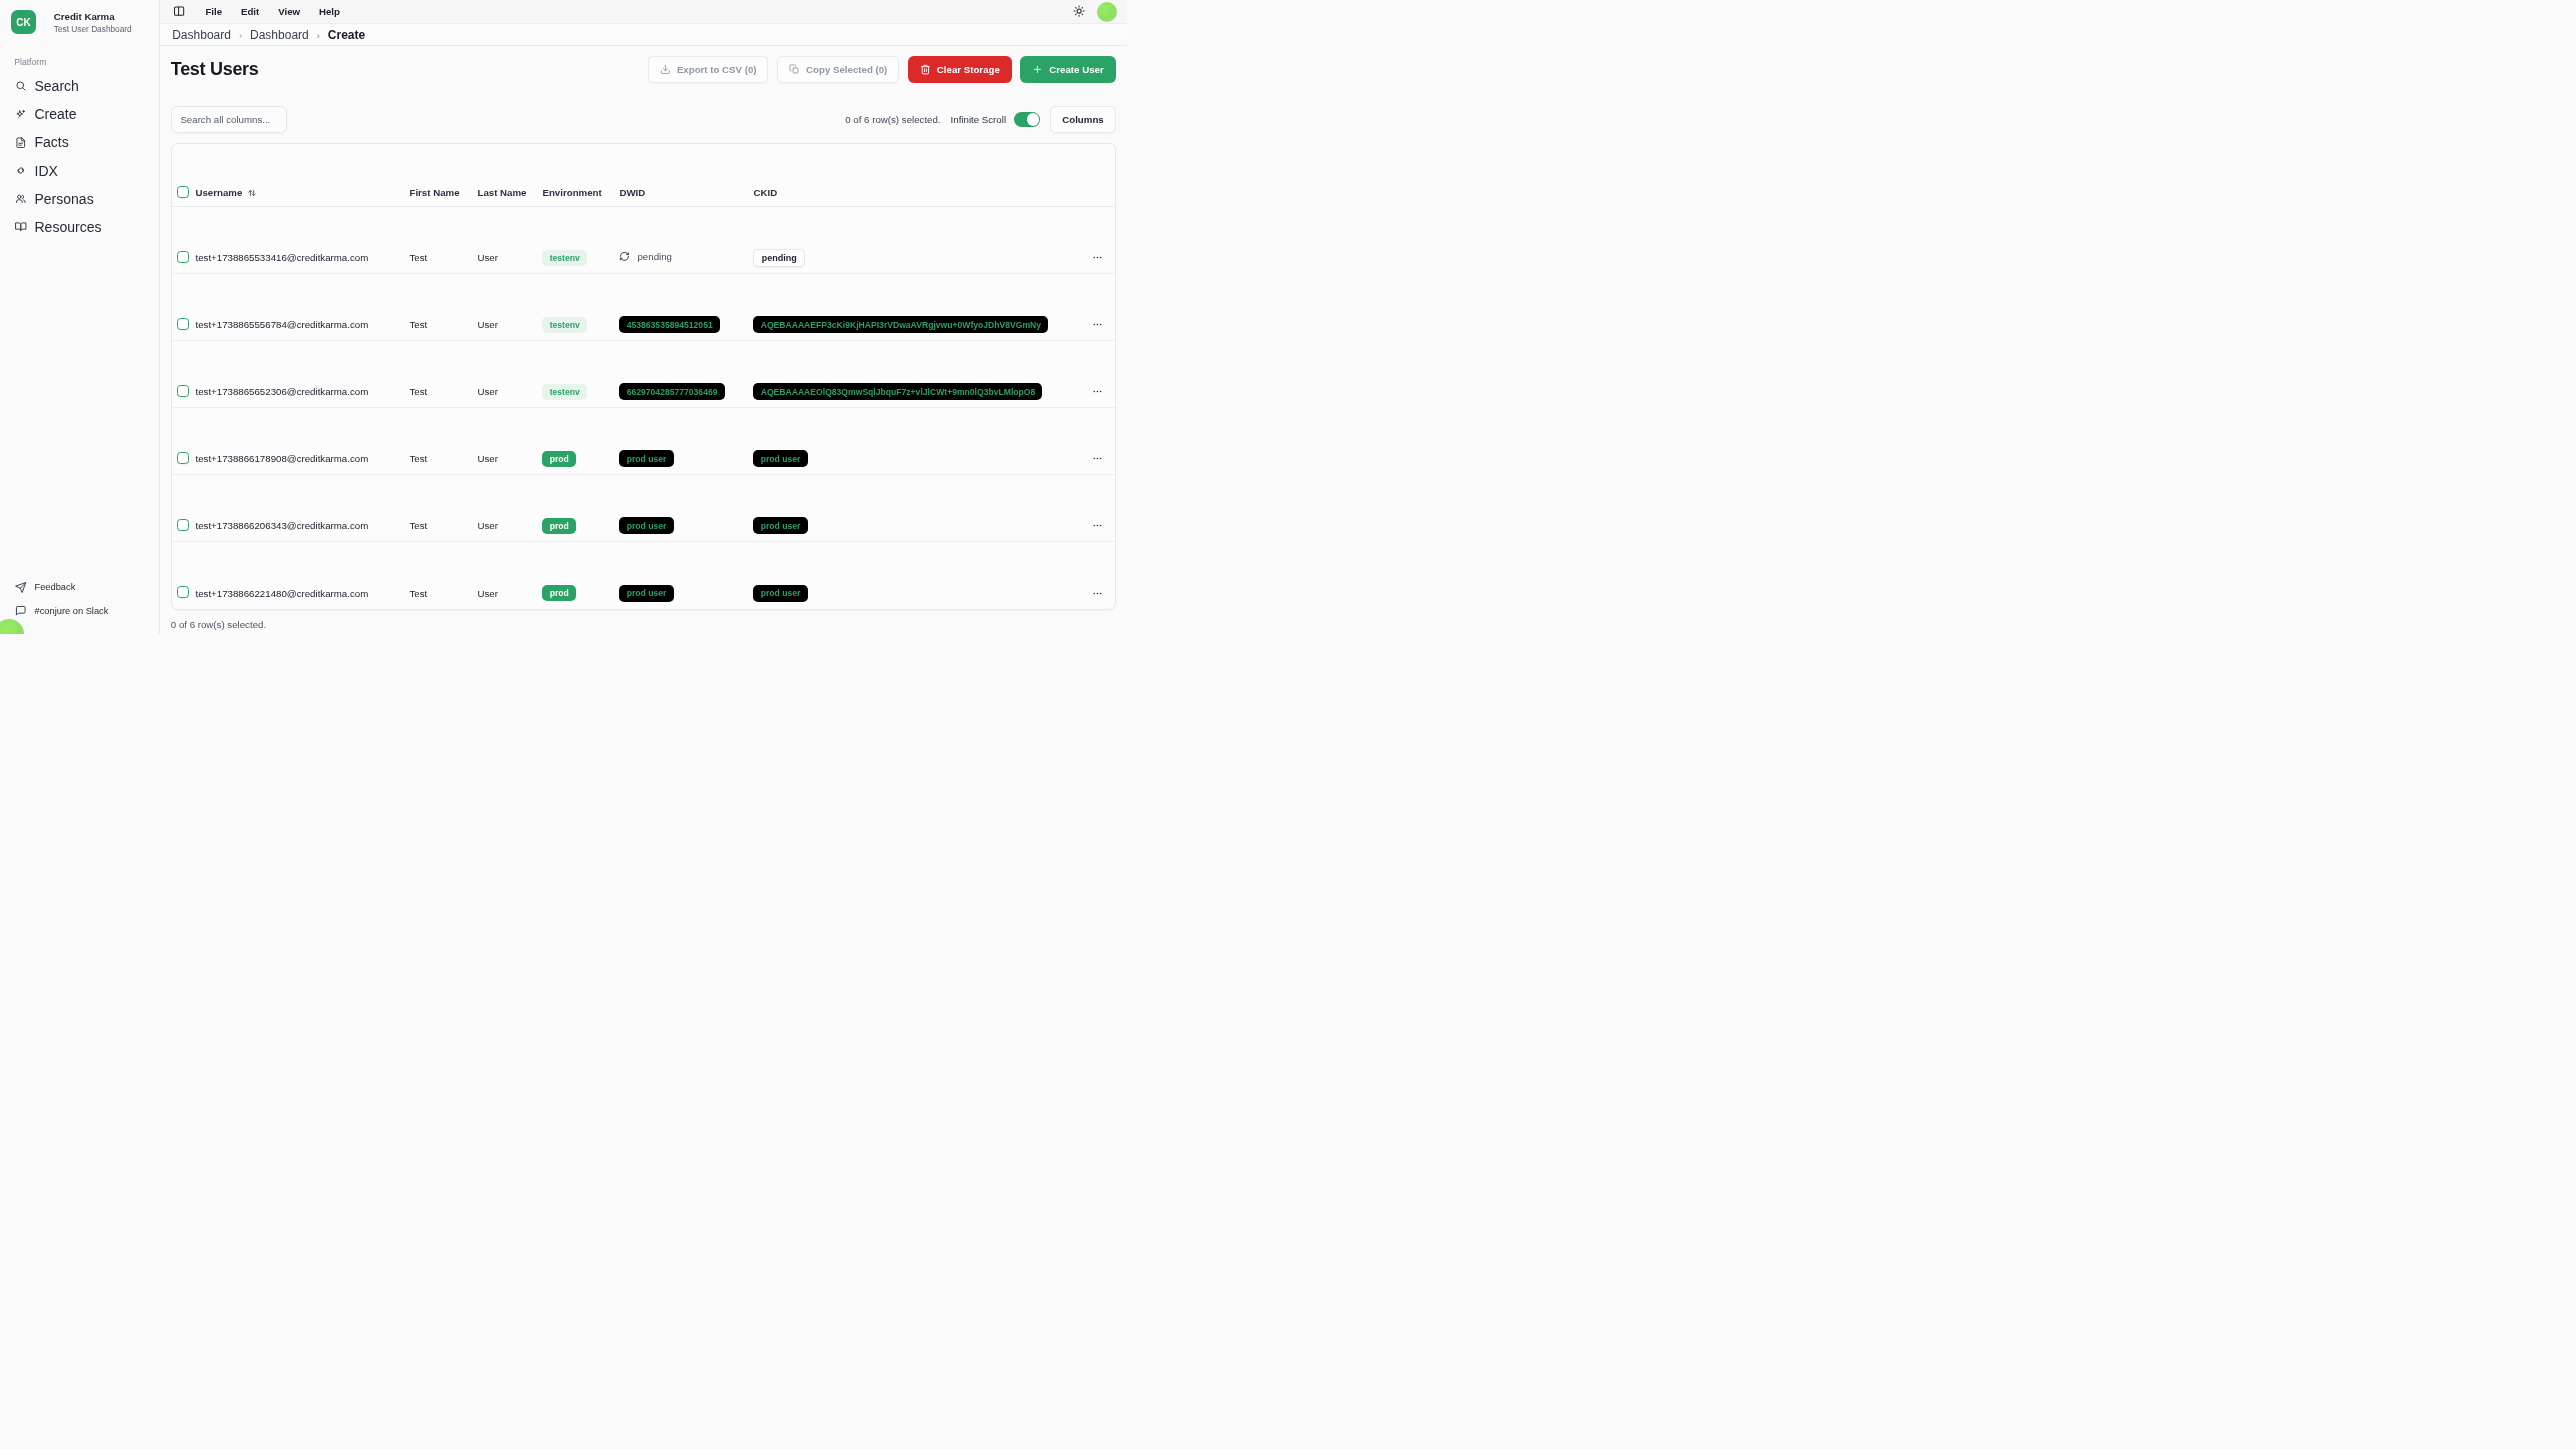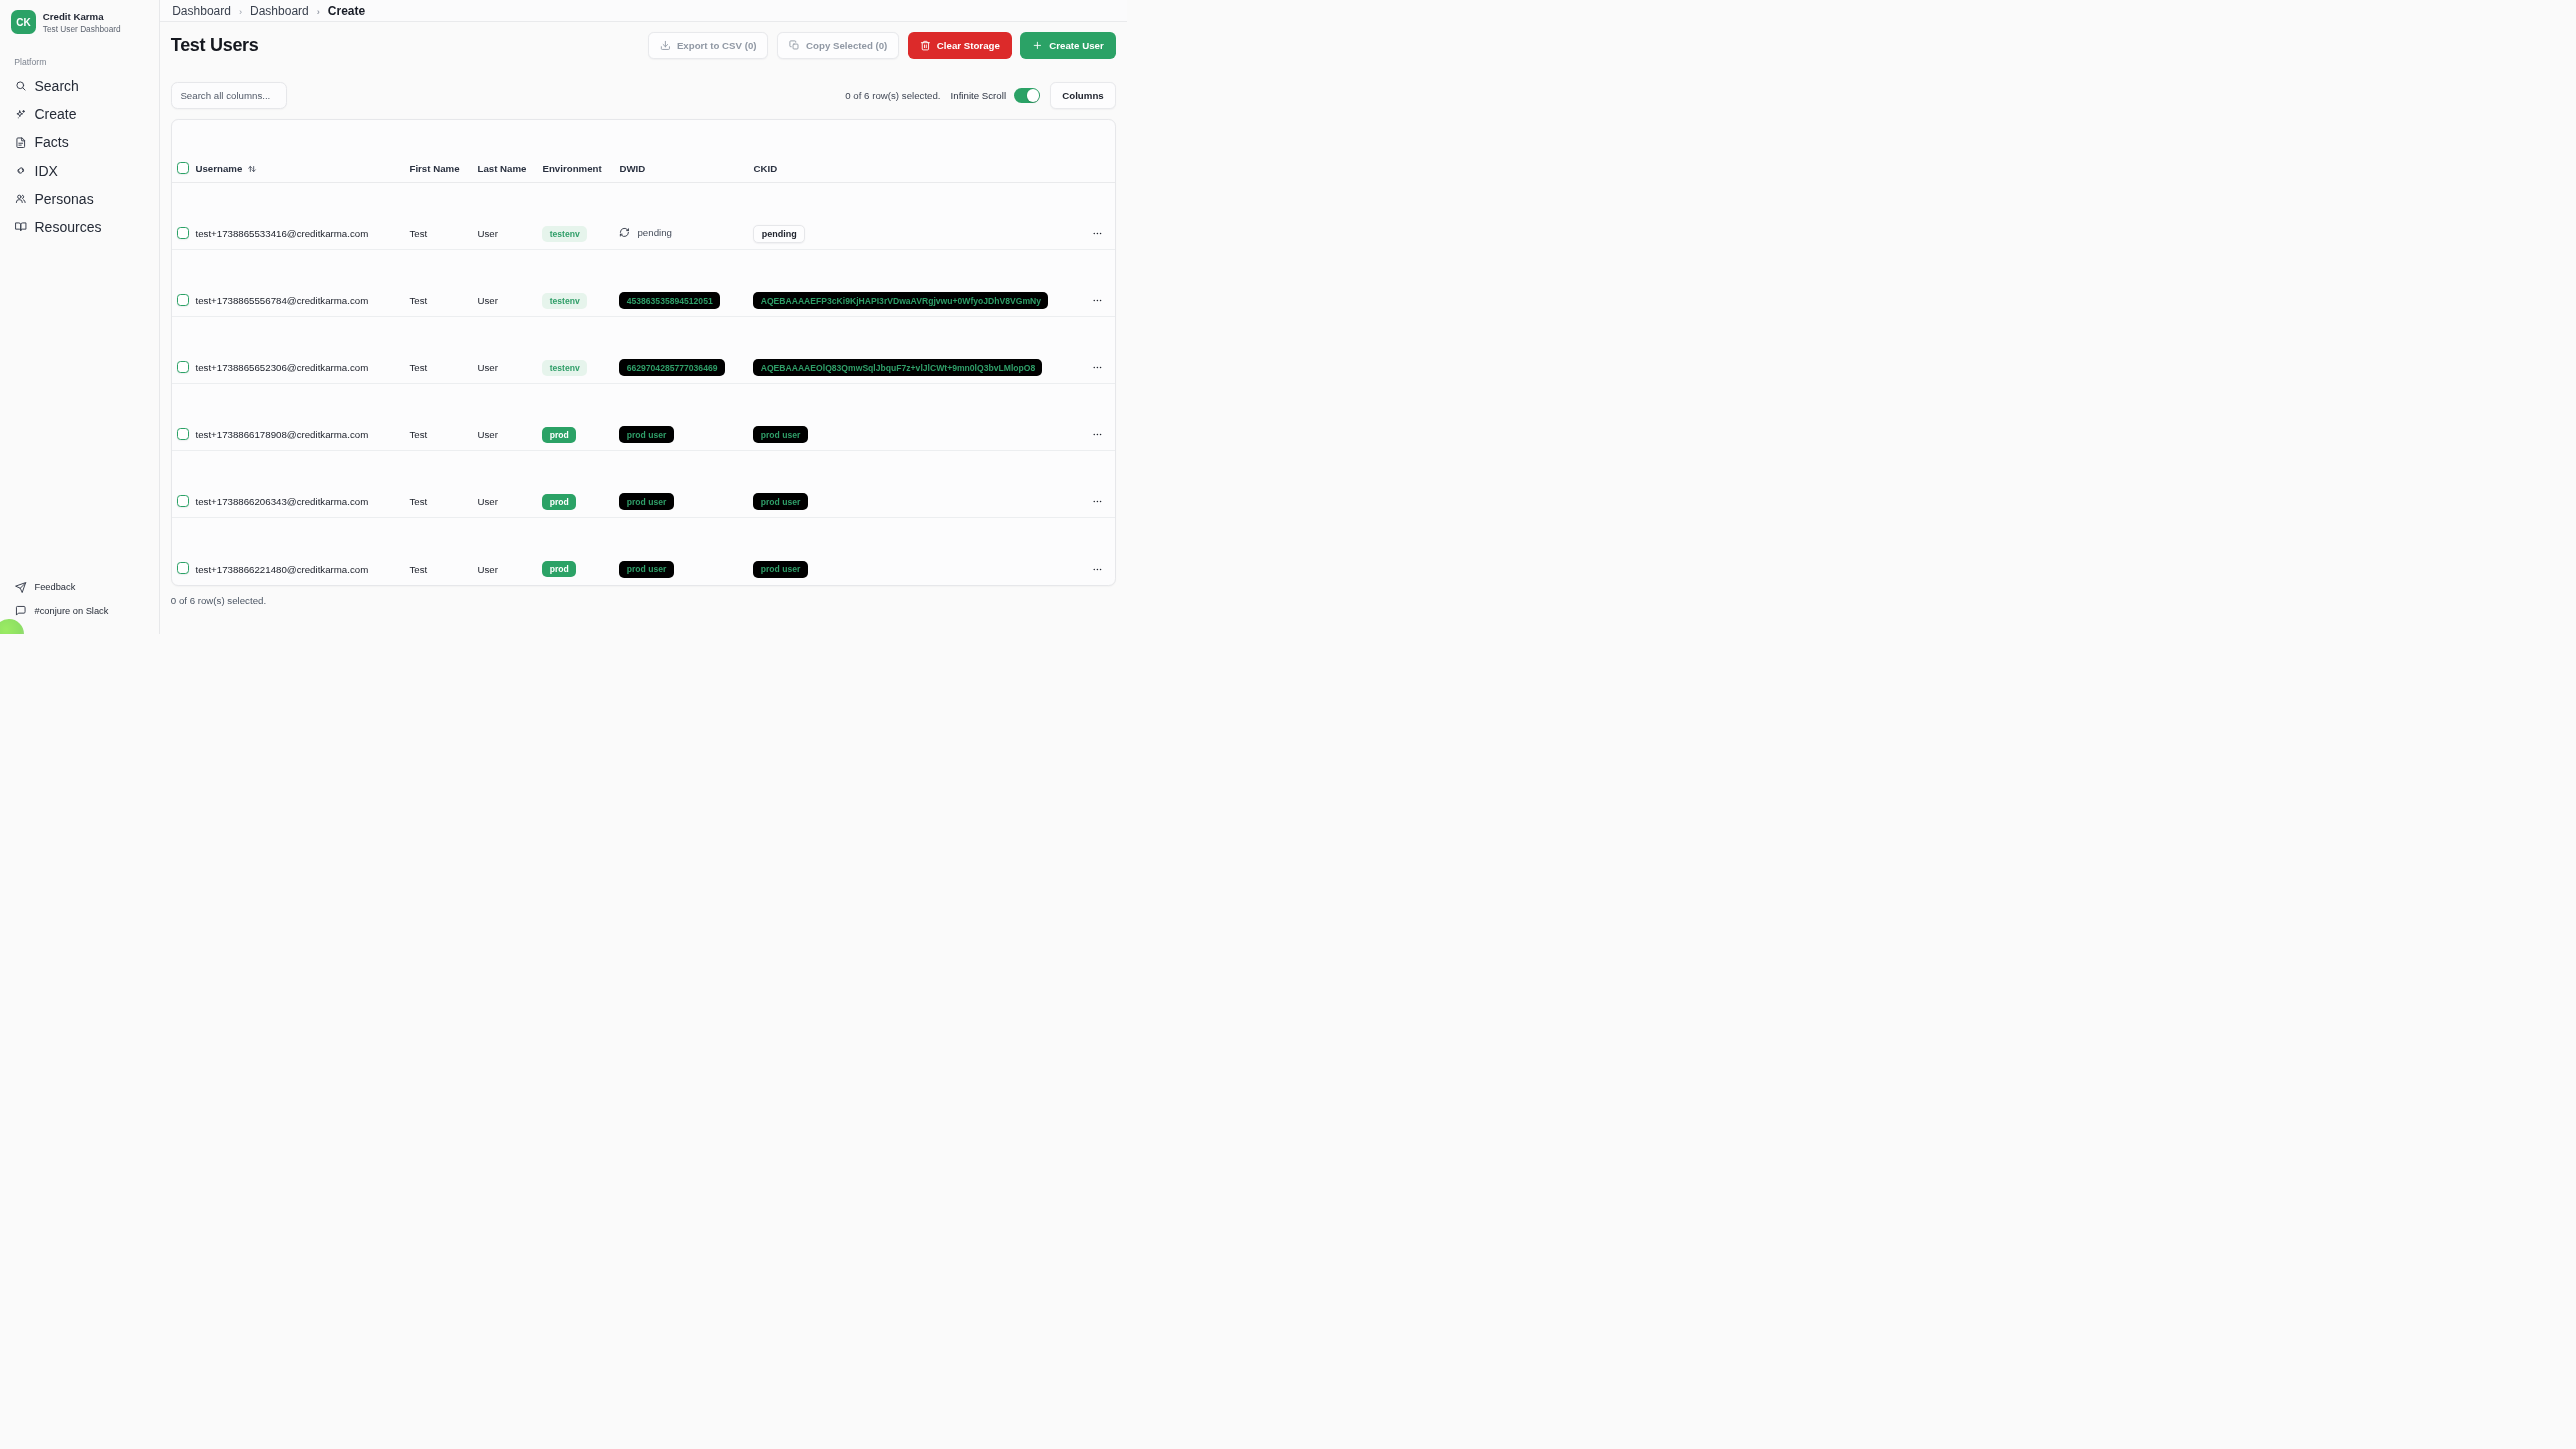--- a/index.html
+++ b/index.html
@@ -8,21 +8,21 @@
     width:1127px; height:634px; overflow:hidden; position:relative;
     font-family:"Liberation Sans", sans-serif; color:#20242e;
     --green:#2ba266; --green-soft:#e6f4ec; --green-text:#2f9e68; --red:#dc2a2a;
   }
   svg { display:block; }
   .app { display:flex; width:100%; height:100%; }
 
   
   .sidebar { width:160px; min-width:160px; background:#fafafa; border-right:0.7px solid #e7e8ea;
     display:flex; flex-direction:column; padding:8.6px 10px 10px; position:relative; overflow:hidden; }
-  .brand { display:flex; gap:7px; align-items:center; margin:1.4px 1.4px 20px; }
+  .brand { display:flex; gap:18px; align-items:center; margin:1.4px 1.4px 20px; }
   .brand-logo { width:24.4px; height:24.4px; min-width:24.4px; border-radius:6.5px; background:var(--green);
     color:#fff; font-weight:700; font-size:10px; display:flex; align-items:center; justify-content:center; }
   .brand-name { font-size:9.7px; font-weight:700; color:#1e2330; line-height:1.2; }
   .brand-sub { font-size:8.3px; color:#5d6470; margin-top:1.4px; }
   .section-label { font-size:8.6px; color:#7d8490; font-weight:400; margin:2.9px 4.3px 5.8px; }
   .nav-item { display:flex; align-items:center; gap:8px; padding:5px 5px; font-size:14px;
     color:#252b37; border-radius:4.3px; cursor:pointer; margin-bottom:2.2px; }
   .nav-item .icn { width:11.5px; height:11.5px; color:#343b49; }
   .nav-item .icn svg { width:11.5px; height:11.5px; }
   .side-footer { margin-top:auto; }
@@ -193,20 +193,41 @@
             </svg>
           </span>
           <span>#conjure on Slack</span>
         </div>
     </div>
     <div class="corner-avatar"></div>
   </aside>
 
   <div class="main">
 
+    <div class="menubar">
+      <span class="panel-btn">
+        <svg width="12.2" height="12.2" viewBox="0 0 24 24" fill="none" stroke="currentColor" stroke-width="2" stroke-linecap="round" stroke-linejoin="round">
+            <rect x="3" y="4" width="18" height="16" rx="2"></rect>
+            <line x1="11" y1="4" x2="11" y2="20"></line>
+          </svg>
+      </span>
+      <span class="menu-item">File</span>
+        <span class="menu-item">Edit</span>
+        <span class="menu-item">View</span>
+        <span class="menu-item">Help</span>
+      <div class="menubar-right">
+        <span class="sun-btn">
+          <svg width="12.2" height="12.2" viewBox="0 0 24 24" fill="none" stroke="currentColor" stroke-width="2" stroke-linecap="round" stroke-linejoin="round">
+              <circle cx="12" cy="12" r="4"></circle>
+              <path d="M12 2v2M12 20v2M4.93 4.93l1.41 1.41M17.66 17.66l1.41 1.41M2 12h2M20 12h2M4.93 19.07l1.41-1.41M17.66 6.34l1.41-1.41"></path>
+            </svg>
+        </span>
+        <span class="avatar"></span>
+      </div>
+    </div>
 
     <div class="breadcrumb">
       <span class="crumb">Dashboard</span>
         <span class="crumb">Dashboard</span>
         <span class="crumb">Create</span>
     </div>
 
     <div class="content">
 
       <div class="header-row">

